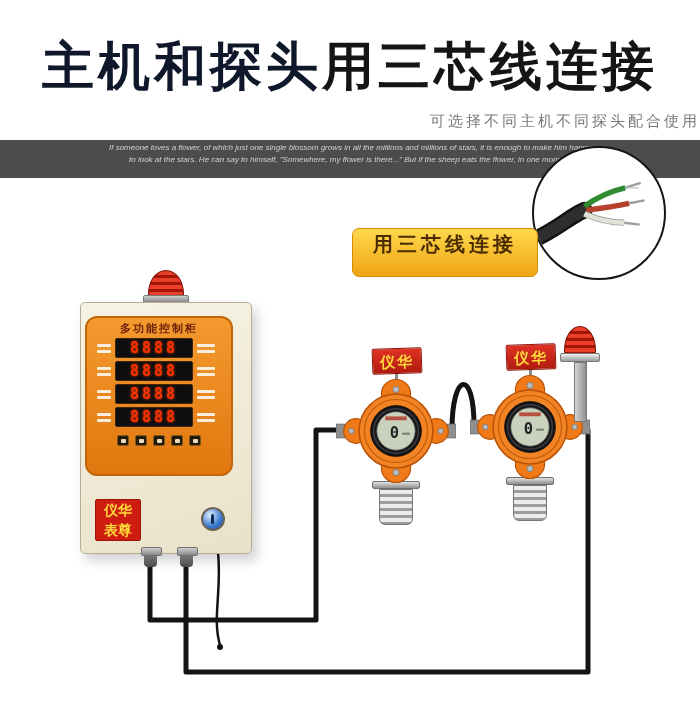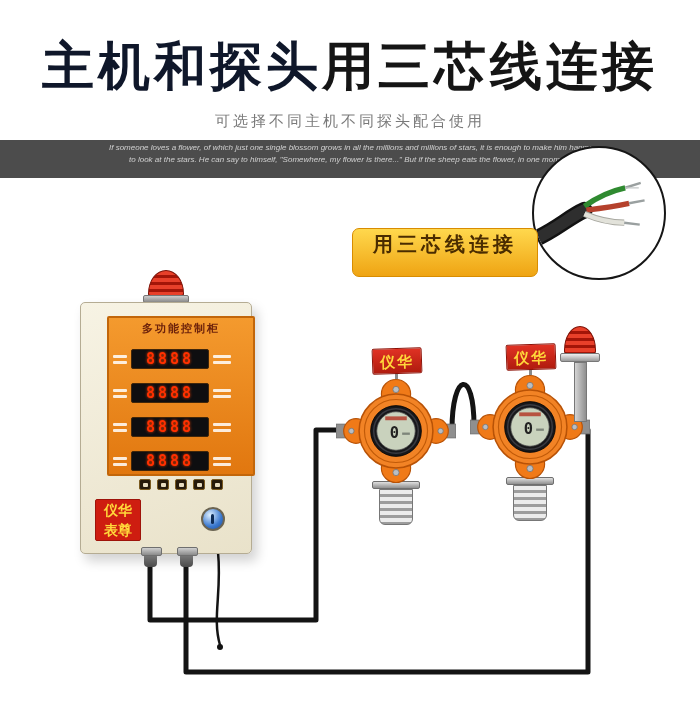--- a/index.html
+++ b/index.html
@@ -4,21 +4,21 @@
 <style>
   *{margin:0;padding:0;box-sizing:border-box}
   html,body{background:#fff}
   body{font-family:"Liberation Sans",sans-serif}
   .page{position:relative;width:700px;height:720px;margin:0 auto;background:#fff;overflow:hidden}
 
   
   .title{position:absolute;top:32px;left:0;width:100%;text-align:center;
          font-size:52px;font-weight:bold;letter-spacing:4px;color:#151515;white-space:nowrap}
   .title .hl{color:#0f172a}
-  .subtitle{position:absolute;top:112px;left:0;width:100%;text-align:center;
+  .subtitle{position:absolute;top:112px;left:0;width:100%;text-align:right;
             font-size:15px;color:#7a7a7a;letter-spacing:3px}
 
   
   .band{position:absolute;top:140px;left:0;width:100%;height:38px;background:#4c4c4c;
         color:rgba(255,255,255,.72);font-size:8px;line-height:12px;text-align:center;
         font-style:italic;padding-top:2px;overflow:hidden}
 
   
   .cable-circle{position:absolute;top:146px;left:532px;width:134px;height:134px;border-radius:50%;
                 background:#fff;border:2px solid #161616;z-index:6;overflow:hidden}
@@ -38,26 +38,26 @@
   .cabinet{position:absolute;left:80px;top:270px;width:172px;height:300px;z-index:2}
   .cab-beacon{position:absolute;left:50%;transform:translateX(-50%);top:0;width:46px}
   .dome{width:36px;height:26px;margin:0 auto;
         background:repeating-linear-gradient(180deg,#e8402a 0 4px,#a31508 4px 7px);
         border-radius:50% 50% 8% 8% / 90% 90% 8% 8%;border:1px solid #7c1005}
   .dome-base{width:46px;height:8px;margin-top:-1px;background:linear-gradient(180deg,#cdcdcd,#8b8b8b);
              border:1px solid #777;border-radius:2px}
   .cab-box{position:absolute;top:32px;left:0;width:172px;height:252px;
            background:linear-gradient(160deg,#f7f3e4,#e9e2ca);border:1px solid #b5ac93;
            border-radius:5px;box-shadow:5px 7px 12px rgba(0,0,0,.18)}
-  .cab-panel{position:absolute;top:13px;left:26px;width:148px;height:160px;
+  .cab-panel{position:absolute;top:13px;left:4px;width:148px;height:160px;
              background:linear-gradient(180deg,#f49a2e,#e1770f);border:2px solid #c2660a;
-             border-radius:2px;padding:3px 4px}
+             border-radius:12px;padding:3px 10px}
   .panel-title{text-align:center;font-size:11px;font-weight:bold;color:#6e230b;
                letter-spacing:2px;line-height:14px}
-  .disp-row{display:flex;align-items:center;gap:4px;margin-top:14px;height:20px}
+  .disp-row{display:flex;align-items:center;gap:4px;margin-top:3px;height:20px}
   .mini-l{display:flex;flex-direction:column;gap:3px;width:14px}
   .mini-l i,.mini-r i{display:block;height:3px;background:rgba(255,255,255,.85);border-radius:1px}
   .seg{flex:0 0 78px;height:20px;background:#0e0e10;border:1px solid #40260a;border-radius:2px;
        color:#ff3000;font-family:"DejaVu Sans Mono",monospace;font-size:15px;font-weight:bold;
        text-align:center;line-height:18px;letter-spacing:3px;text-shadow:0 0 3px rgba(255,70,0,.9)}
   .mini-r{display:flex;flex-direction:column;gap:3px;width:18px}
   .btn-row{display:flex;justify-content:center;gap:6px;margin-top:8px}
   .pbtn{width:12px;height:11px;background:#26190a;border:1px solid #7a5a20;border-radius:2px;position:relative}
   .pbtn::after{content:"";position:absolute;left:3px;top:3px;width:5px;height:4px;background:#e8dcc0;border-radius:1px}
   .brand{position:absolute;left:14px;top:196px;width:46px;height:42px;background:#ce1d10;

